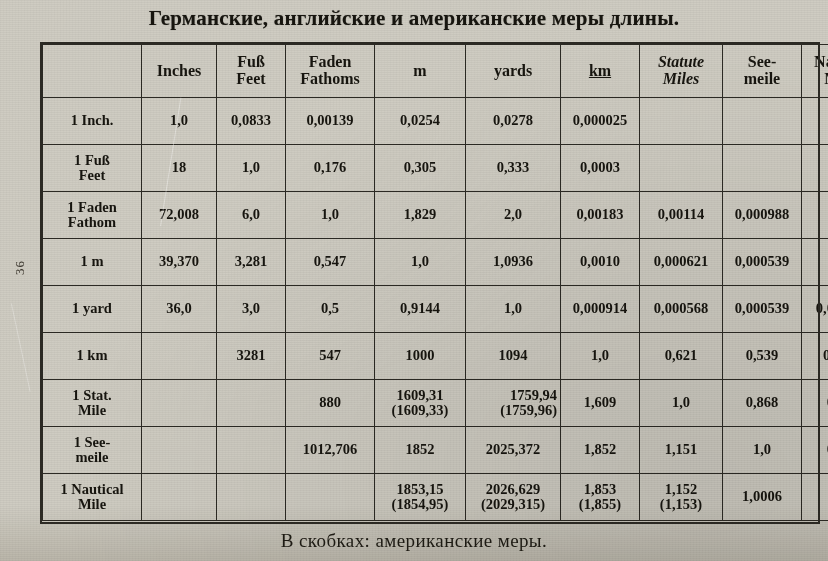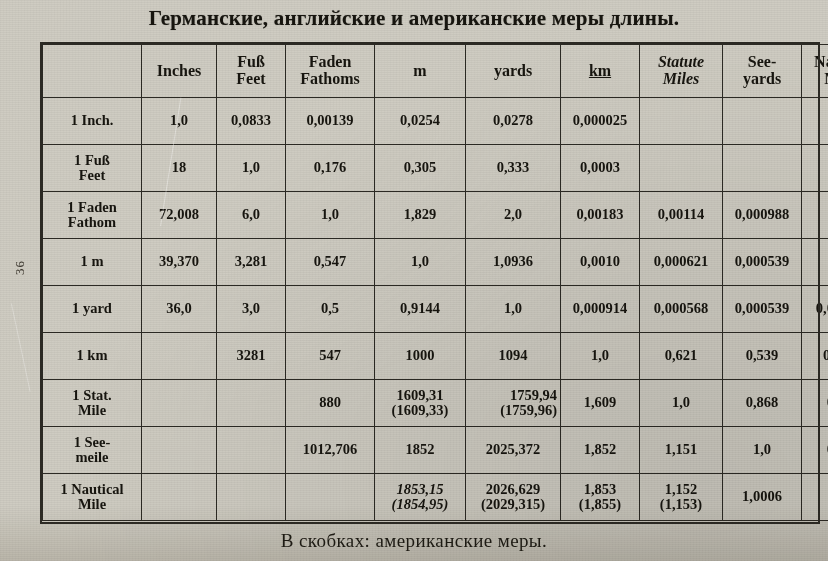--- a/index.html
+++ b/index.html
@@ -156,21 +156,21 @@
           <th style="width:62px;white-space:pre-line;">Fuß
 Feet</th>
           <th style="width:82px;white-space:pre-line;">Faden
 Fathoms</th>
           <th style="width:84px;">m</th>
           <th style="width:88px;">yards</th>
           <th style="width:72px;text-decoration:underline;">km</th>
           <th style="width:76px;white-space:pre-line;font-style:italic;">Statute
 Miles</th>
           <th style="width:72px;white-space:pre-line;">See-
-yards</th>
+meile</th>
           <th style="width:76px;white-space:pre-line;">Nautical
 Miles</th>
         </tr>
       </thead>
       <tbody>
         <tr>
           <td class="rowhead">1 Inch.</td>
           <td>1,0</td>
           <td>0,0833</td>
           <td>0,00139</td>
@@ -270,21 +270,21 @@
           <td>1,151</td>
           <td>1,0</td>
           <td>0,999</td>
         </tr>
         <tr>
           <td class="rowhead">1 Nautical
    Mile</td>
           <td></td>
           <td></td>
           <td></td>
-          <td style="white-space:pre-line;font-style:italic;">1853,15
+          <td style="white-space:pre-line;">1853,15
 (1854,95)</td>
           <td style="white-space:pre-line;">2026,629
 (2029,315)</td>
           <td style="white-space:pre-line;">1,853
 (1,855)</td>
           <td style="white-space:pre-line;">1,152
 (1,153)</td>
           <td>1,0006</td>
           <td>1,0</td>
         </tr>

